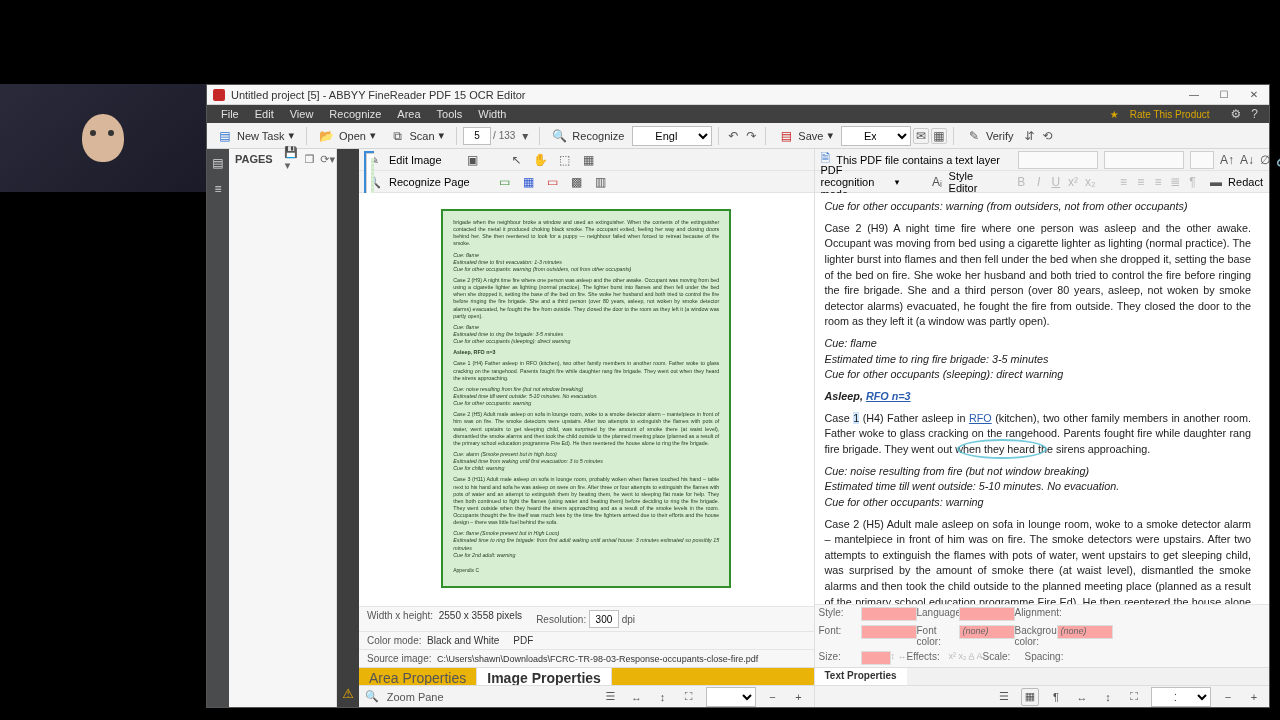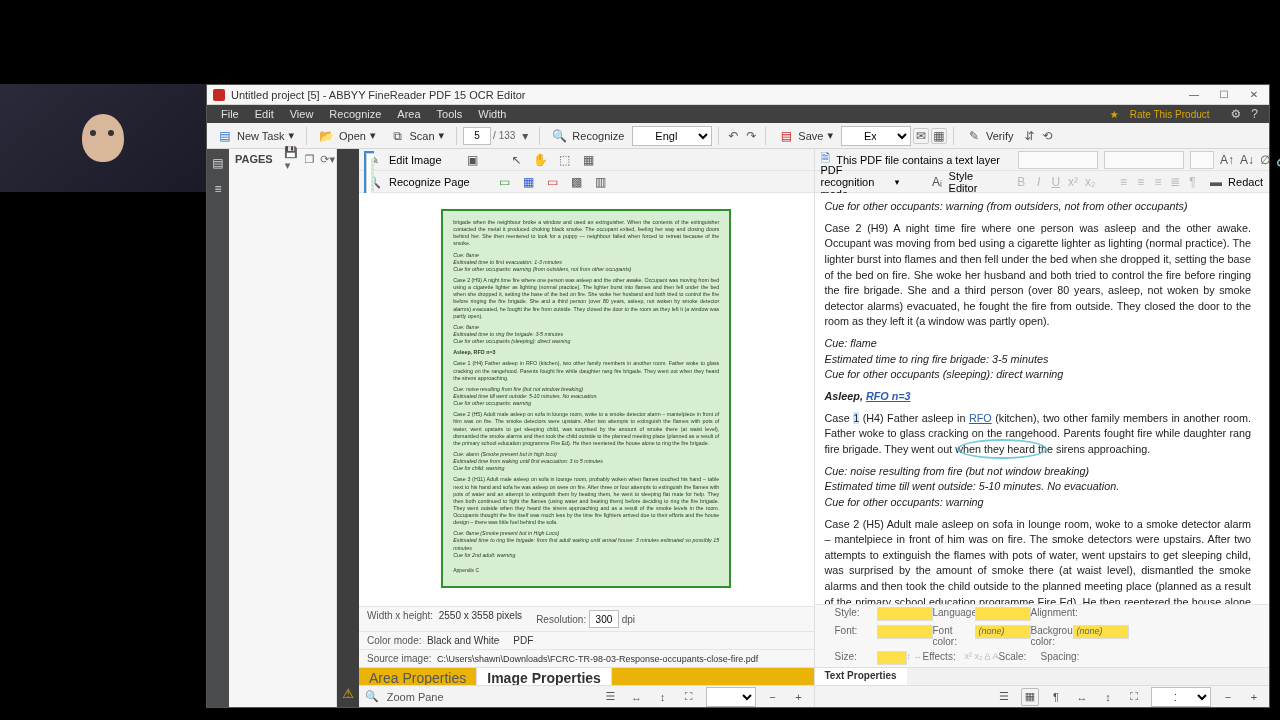--- a/index.html
+++ b/index.html
@@ -64,23 +64,23 @@
 .selbox{height:18px;border:1px solid #cfcfcf;background:#fafafa;min-width:70px;font-size:10px;color:#888;padding:0 4px;display:flex;align-items:center}
 .textview{flex:1;background:#fff;overflow:auto;padding:6px 18px 6px 10px;font-family:"Times New Roman",serif;font-size:10.8px;line-height:1.45;color:#222;text-align:justify}
 .textview p{margin-bottom:6px}
 .textview .ital{font-style:italic}
 .textview .hdr2{font-weight:bold;margin-top:6px;font-style:italic}
 .textview .ul{text-decoration:underline;color:#2a5db0}
 .textview .ring{position:relative;display:inline}
 .textview .ring::after{content:"";position:absolute;left:-6px;right:-6px;top:-4px;bottom:-4px;border:2px solid rgba(80,190,210,.8);border-radius:50%;}
 .hl{background:#cfe6ff}
 .proppane{background:#f7f7f7;border-top:1px solid #e5e5e5;font-size:10px;color:#666}
-.proppane .row{display:flex;padding:2px 20px;}
+.proppane .row{display:flex;padding:2px 4px;}
 .proppane .lbl{width:42px}
-.proppane .box{width:56px;height:14px;background:#fde047;border:1px solid #ddd}
+.proppane .box{width:56px;height:14px;background:#fca5a5;border:1px solid #ddd}
 .tabstx{height:18px;background:#f1f1f1;border-top:1px solid #dedede;display:flex;font-size:10px;color:#555}
 .tabstx span{padding:2px 10px}
 .tabstx span.act{background:#fff;font-weight:600;color:#333}
 .textzoom{height:22px;background:#f3f3f3;border-top:1px solid #dedede;display:flex;align-items:center;font-size:11px;padding:0 6px;gap:8px;color:#555;justify-content:flex-end}
 </style>
 </head>
 <body>
 
 <div class="webcam">
     <div class="head"></div>

